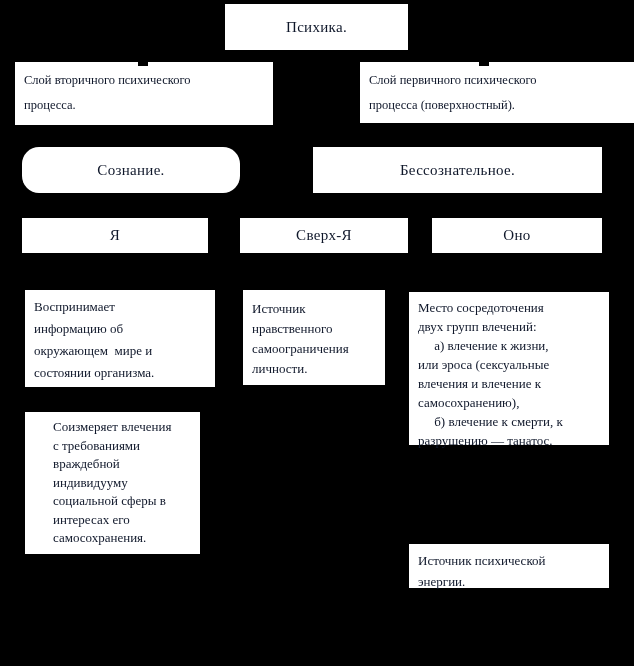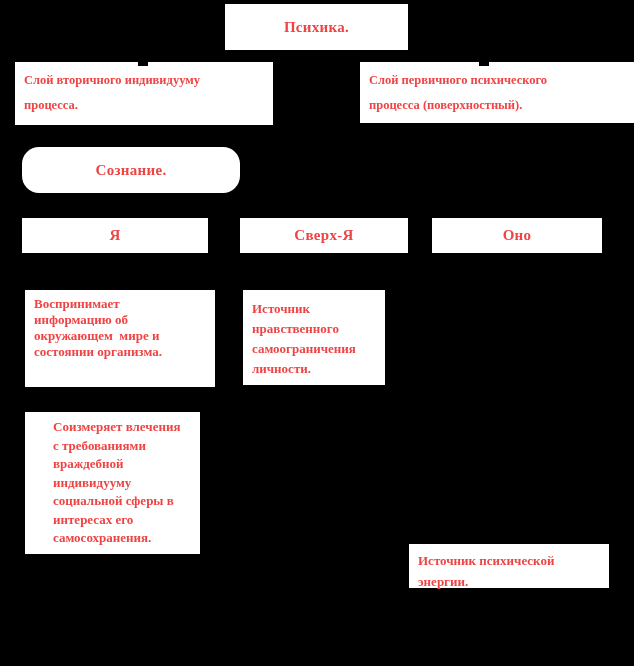--- a/index.html
+++ b/index.html
@@ -11,22 +11,22 @@
     position: relative;
     width: 634px;
     height: 666px;
     background: #000000;
     overflow: hidden;
     font-family: "Liberation Serif", "DejaVu Serif", serif;
   }
   .box {
     position: absolute;
     background: #ffffff;
-    color: #ef4444;
-    font-weight: bold;
+    color: #0f172a;
+    font-weight: normal;
     box-sizing: border-box;
     white-space: pre-wrap;
   }
   
   .hdr {
     display: flex;
     align-items: center;
     justify-content: center;
     text-align: center;
     font-size: 15px;
@@ -39,21 +39,21 @@
   }
   
   #psyche        { left:225px; top:4px;   width:183px; height:46px; }
   #secondary     { left:15px;  top:62px;  width:258px; height:63px; font-size:12.5px; line-height:25px; padding-top:6px; }
   #primary       { left:360px; top:62px;  width:288px; height:61px; font-size:12.5px; line-height:25px; padding-top:6px; }
   #consciousness { left:22px;  top:147px; width:218px; height:46px;border-radius:17px; }
   #unconscious   { left:313px; top:147px; width:289px; height:46px; }
   #ego           { left:22px;  top:218px; width:186px; height:35px; }
   #superego      { left:240px; top:218px; width:168px; height:35px; }
   #id-box        { left:432px; top:218px; width:170px; height:35px; }
-  #ego-desc-1    { left:25px;  top:290px; width:190px; height:97px;  line-height:16px; }
+  #ego-desc-1    { left:25px;  top:290px; width:190px; height:97px;  line-height:22px; }
   #superego-desc { left:243px; top:290px; width:142px; height:95px;  line-height:20px; padding-top:9px; }
   #id-desc-1     { left:409px; top:292px; width:200px; height:153px; line-height:19px; }
   #ego-desc-2    { left:25px;  top:412px; width:175px; height:142px; line-height:18.5px;padding-left:28px; }
   #id-desc-2     { left:409px; top:471px; width:200px; height:49px;  line-height:21px; }
   #id-desc-3     { left:409px; top:544px; width:200px; height:44px;  line-height:21px; }
   #id-desc-4     { left:408px; top:614px; width:200px; height:52px;  line-height:21px; }
   
   .notch {
     position: absolute;
     background: #000000;
@@ -63,48 +63,57 @@
   #notch-secondary { left:138px; top:62px; }
   #notch-primary   { left:479px; top:62px; }
 </style>
 </head>
 <body>
 
 <div id="diagram">
 
   <div class="box hdr" id="psyche">Психика.</div>
 
-  <div class="box txt" id="secondary">Слой вторичного индивидууму
+  <div class="box txt" id="secondary">Слой вторичного психического
 процесса.</div>
 
   <div class="box txt" id="primary">Слой первичного психического
 процесса (поверхностный).</div>
 
   <span class="notch" id="notch-secondary"></span>
   <span class="notch" id="notch-primary"></span>
 
   <div class="box hdr" id="consciousness">Сознание.</div>
 
+  <div class="box hdr" id="unconscious">Бессознательное.</div>
 
   <div class="box hdr" id="ego">Я</div>
 
   <div class="box hdr" id="superego">Сверх-Я</div>
 
   <div class="box hdr" id="id-box">Оно</div>
 
   <div class="box txt" id="ego-desc-1">Воспринимает
 информацию об
 окружающем  мире и
 состоянии организма.</div>
 
   <div class="box txt" id="superego-desc">Источник
 нравственного
 самоограничения
 личности.</div>
 
+  <div class="box txt" id="id-desc-1">Место сосредоточения
+двух групп влечений:
+     а) влечение к жизни,
+или эроса (сексуальные
+влечения и влечение к
+самосохранению),
+     б) влечение к смерти, к
+разрушению — танатос.</div>
 
   <div class="box txt" id="ego-desc-2">Соизмеряет влечения
 с требованиями
 враждебной
 индивидууму
 социальной сферы в
 интересах его
 самосохранения.</div>
 
 

